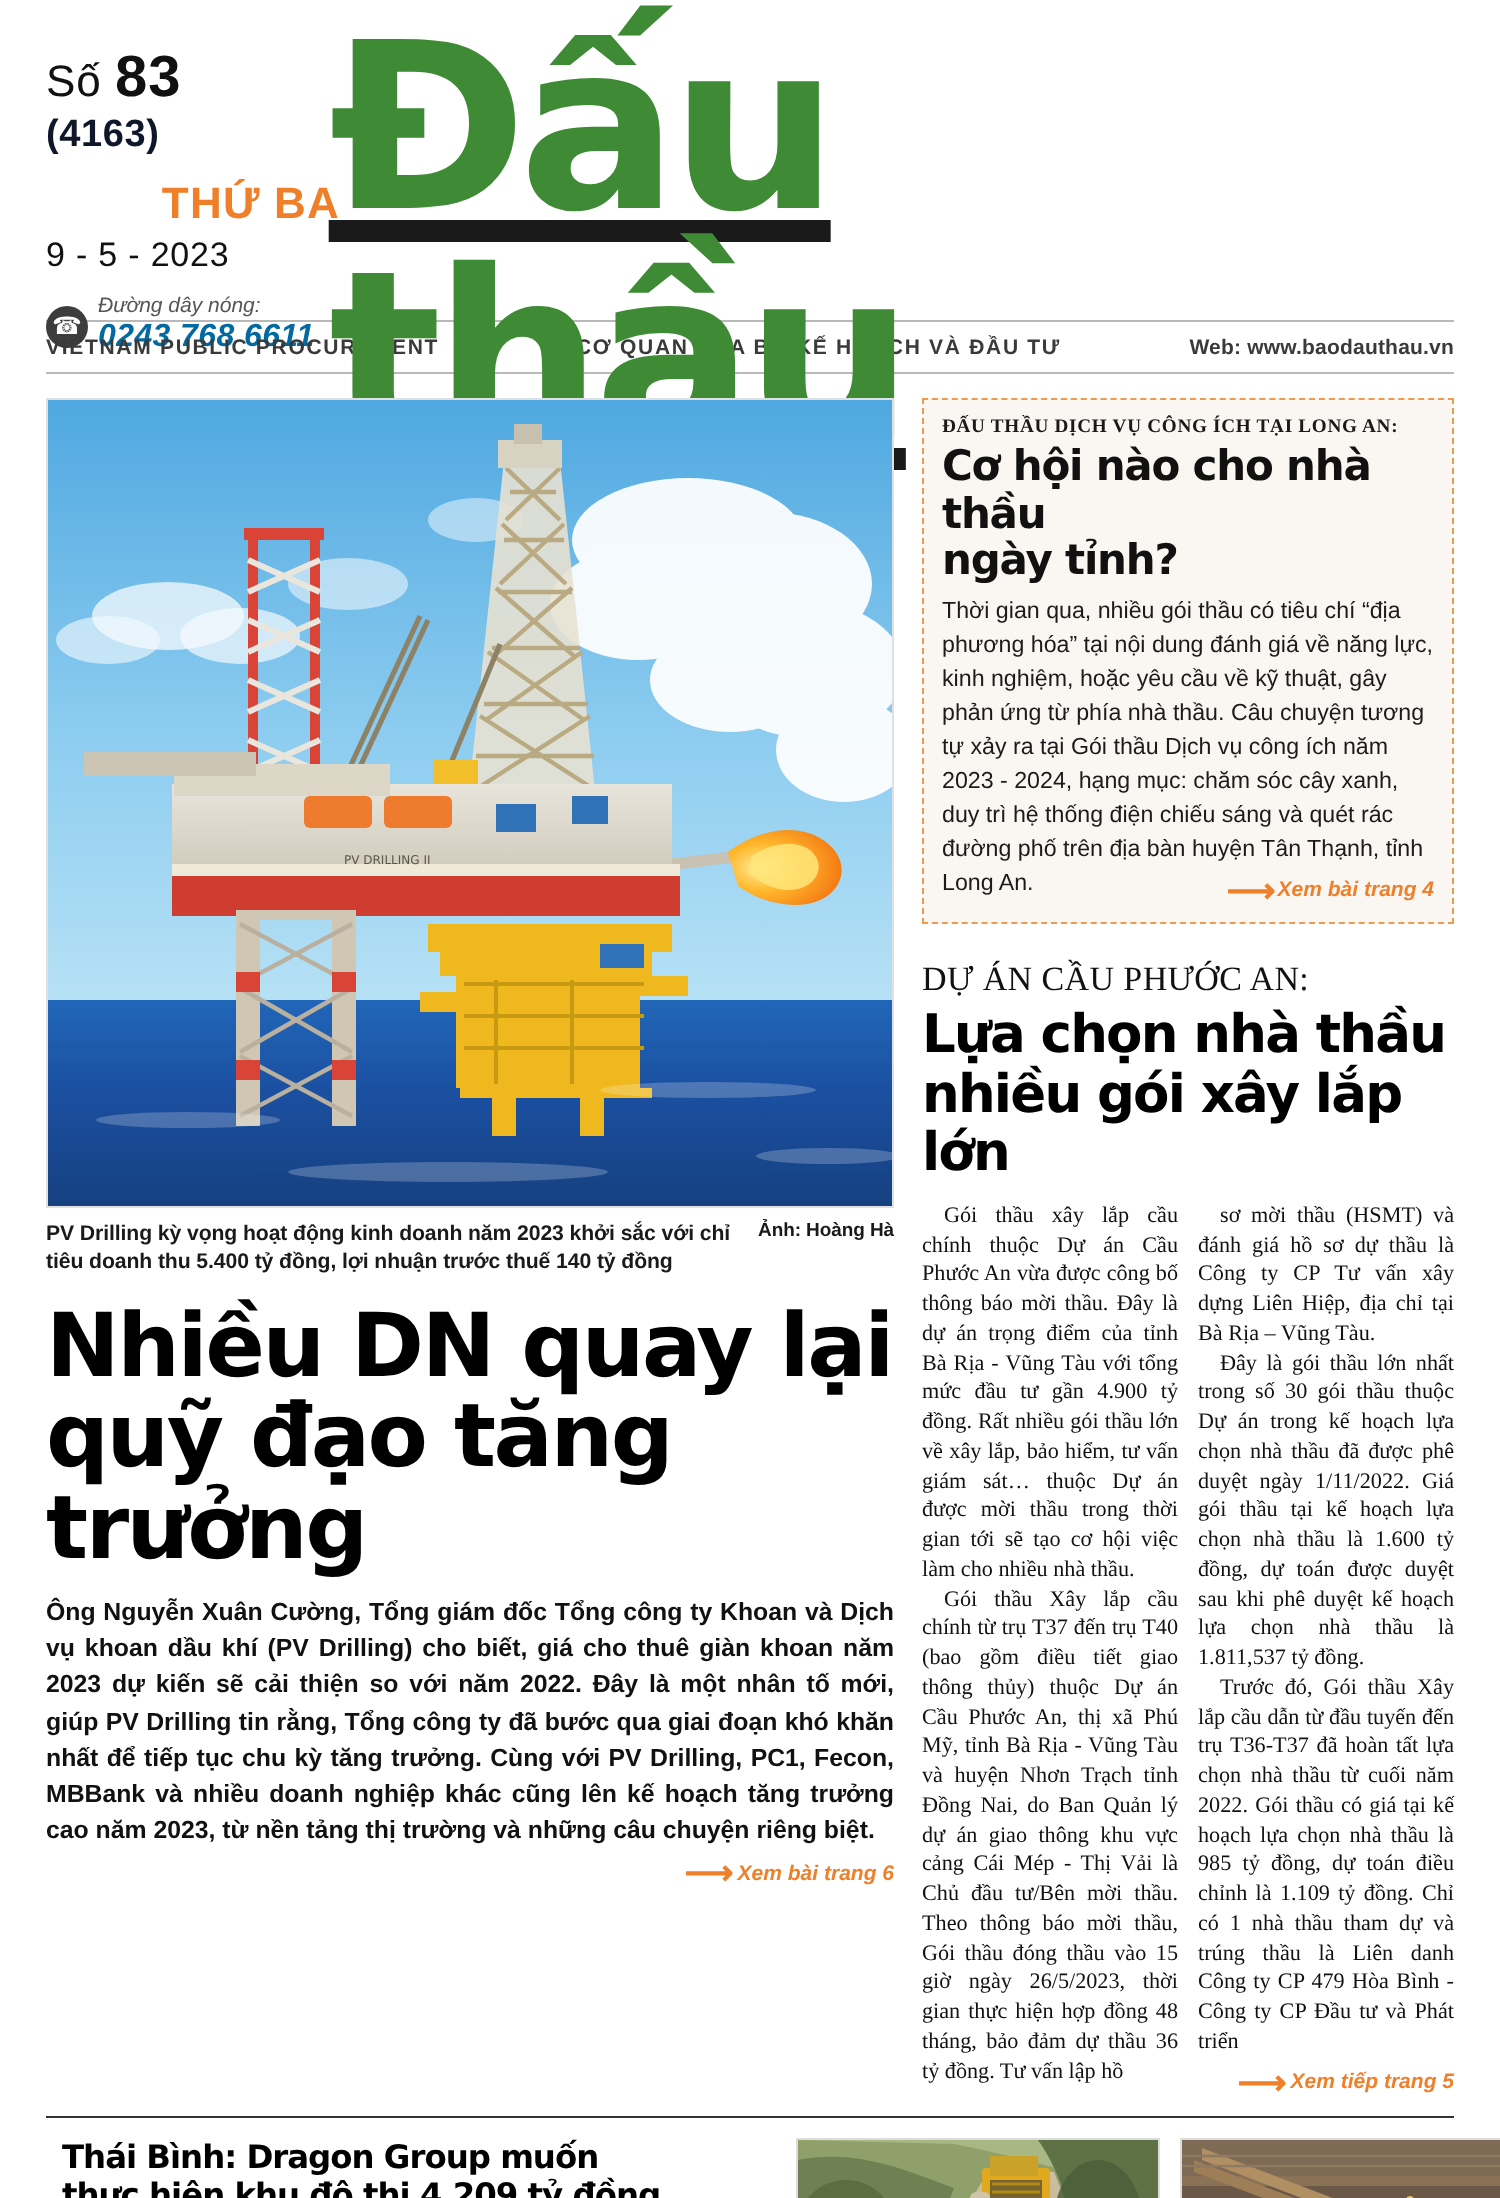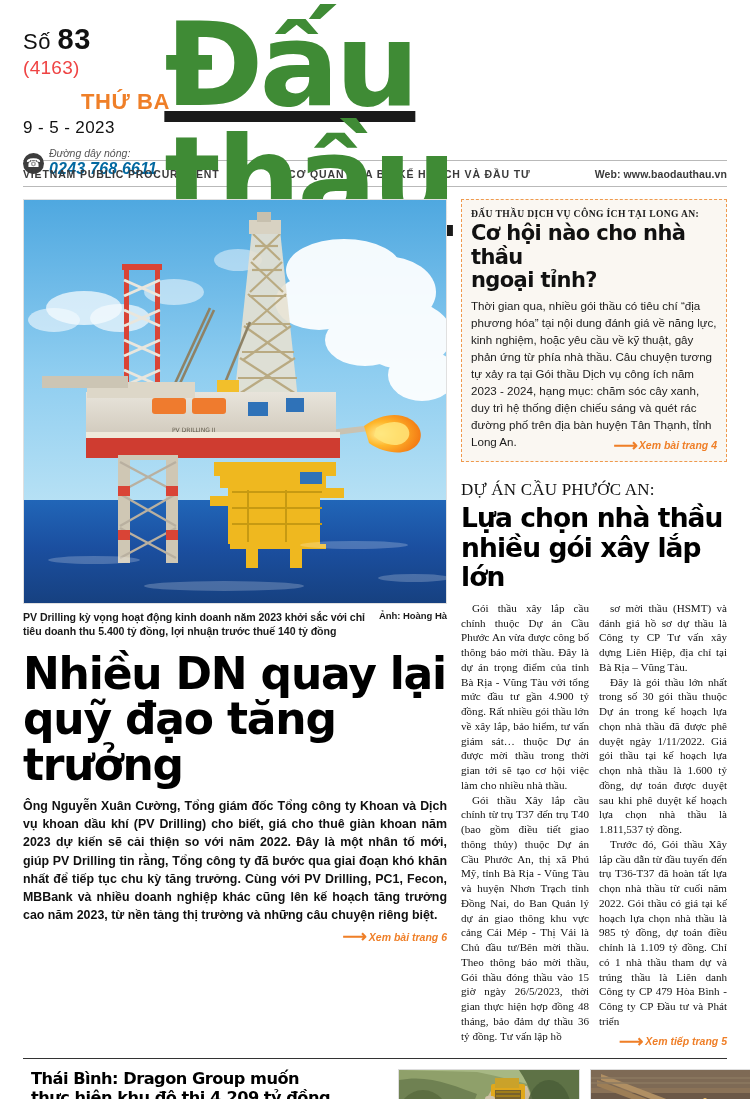--- a/index.html
+++ b/index.html
@@ -11,21 +11,21 @@
     position:relative;
     overflow:hidden;
   }
   .page { width:750px; height:1099px; position:relative; padding:0 15px; }
 
   
   .masthead { display:flex; align-items:flex-start; height:160px; padding-top:14px; }
   .mast-left { width:155px; flex:0 0 155px; padding-left:8px; padding-top:10px; }
   .issue-line { font-size:22px; letter-spacing:.5px; color:#111; line-height:1.05; }
   .issue-line b { font-size:29px; font-weight:bold;text-align:center; }
-  .issue-sub { font-size:19px; color:#ef4444; margin-top:3px; letter-spacing:.3px;}
+  .issue-sub { font-size:19px; color:#0f172a; margin-top:3px; letter-spacing:.3px;font-weight:bold;}
   .weekday { font-size:22px; font-weight:bold; color:#ef7f28; margin-top:10px; letter-spacing:.6px;text-align:right; }
   .date { font-size:17px; color:#111; margin-top:3px; letter-spacing:.4px; }
   .hotline { display:flex; align-items:center; margin-top:9px; gap:5px;}
   .phone-circle {
     width:21px;height:21px;border-radius:50%;
     background:#3d3d3d;color:#fff;flex:0 0 21px;
     display:flex;align-items:center;justify-content:center;font-size:12px;
   }
   .hotline-text { line-height:1.18;font-style:italic; }
   .hotline-lbl { font-size:10.5px; color:#555; }
@@ -342,21 +342,21 @@
         <span class="jump-text">Xem bài trang 6</span>
       </div>
     </div>
 
     <div class="col-right">
 
       <div class="teaser-box">
         <div class="teaser-kicker">ĐẤU THẦU DỊCH VỤ CÔNG ÍCH TẠI LONG AN:</div>
         <div class="teaser-title">
           <div>Cơ hội nào cho nhà thầu</div>
-          <div>ngoại tỉnh?</div>
+          <div>ngày tỉnh?</div>
         </div>
         <div class="teaser-body">Thời gian qua, nhiều gói thầu có tiêu chí “địa phương hóa” tại nội dung đánh giá về năng lực, kinh nghiệm, hoặc yêu cầu về kỹ thuật, gây phản ứng từ phía nhà thầu. Câu chuyện tương tự xảy ra tại Gói thầu Dịch vụ công ích năm 2023 - 2024, hạng mục: chăm sóc cây xanh, duy trì hệ thống điện chiếu sáng và quét rác đường phố trên địa bàn huyện Tân Thạnh, tỉnh Long An.</div>
         <div class="teaser-jump">
           <span class="jump-arrow">⟶</span>
           <span class="jump-text">Xem bài trang 4</span>
         </div>
       </div>
 
       <div class="r-kicker">DỰ ÁN CẦU PHƯỚC AN:</div>
       <div class="r-headline">

